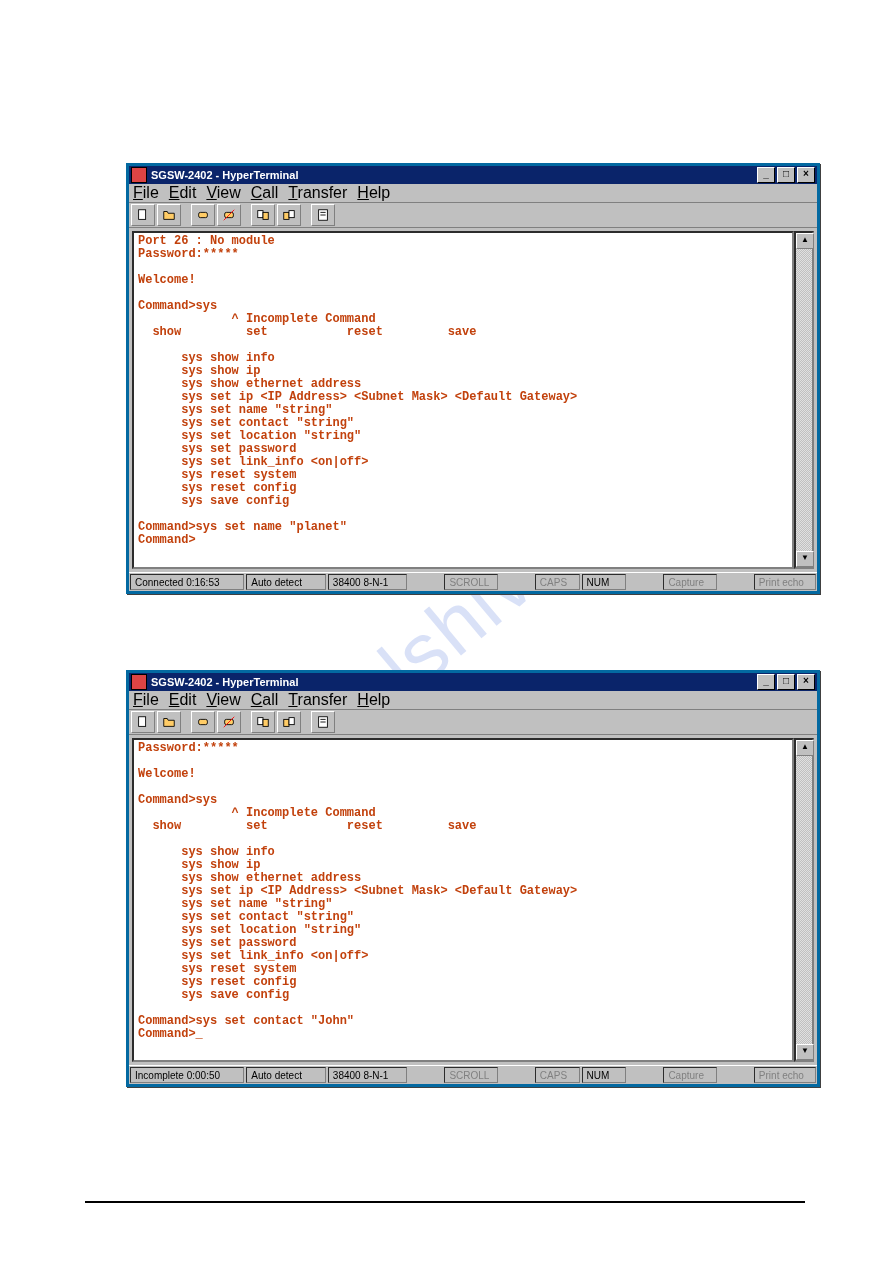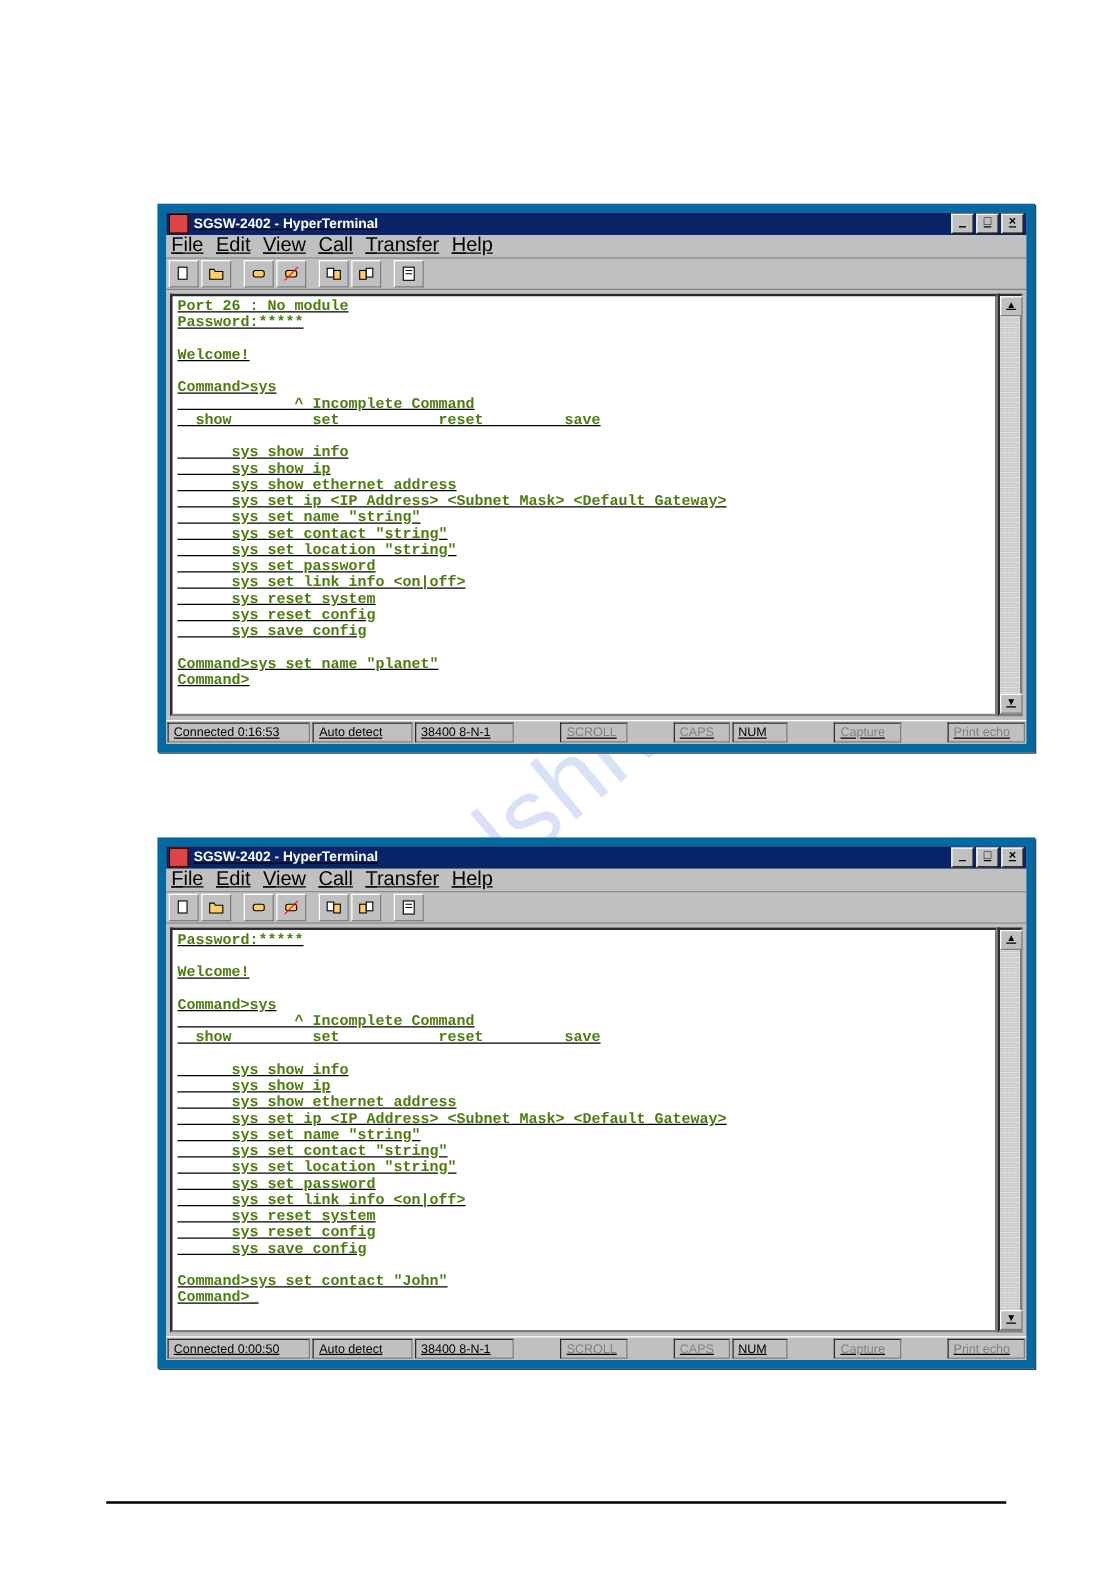--- a/index.html
+++ b/index.html
@@ -33,24 +33,23 @@
     font-family: Arial, sans-serif;
     letter-spacing: 2px;
     pointer-events: none;
     white-space: nowrap;
   }
 
   
   .ht-window {
     position: absolute;
     width: 688px;
-    border: 7px solid #0369a1;
+    border: 3px solid #0369a1;
     background: #c0c0c0;
     box-shadow: 1px 1px 0 #404040;
-    text-decoration: underline;
   }
   .titlebar {
     height: 18px;
     background: linear-gradient(to right, #0a246a, #0a246a);
     color: #fff;
     display: flex;
     align-items: center;
     font-size: 11px;
     font-weight: bold;
     padding: 0 2px;
@@ -124,21 +123,21 @@
   .terminal {
     flex: 1;
     background: #fff;
     border: 2px inset #808080;
     font-family: "Courier New", monospace;
     font-size: 12px;
     font-weight: bold;
     line-height: 13px;
     padding: 2px 4px;
     white-space: pre;
-    color: #4d7c0f;
+    color: #c2410c;
     overflow: hidden;
   }
   .vscroll {
     width: 16px;
     background: #c0c0c0;
     border: 2px inset #808080;
     display: flex;
     flex-direction: column;
     margin-left: 0;
   }
@@ -377,21 +376,21 @@
 
 Command&gt;sys set contact "John"
 Command&gt;_</div>
       <div class="vscroll">
         <div class="sbtn">▲</div>
         <div class="track"></div>
         <div class="sbtn">▼</div>
       </div>
     </div>
     <div class="statusbar">
-      <div class="pane" style="width:120px;">Connected 0:00:50</div>
+      <div class="pane" style="width:120px;">Incomplete 0:00:50</div>
       <div class="pane" style="width:80px;">Auto detect</div>
       <div class="pane" style="width:80px;">38400 8-N-1</div>
       <div class="pane dim" style="width:50px;">SCROLL</div>
       <div class="pane dim" style="width:40px;">CAPS</div>
       <div class="pane" style="width:40px;">NUM</div>
       <div class="pane dim" style="width:50px;">Capture</div>
       <div class="pane dim" style="width:60px;">Print echo</div>
     </div>
   </div>
 

